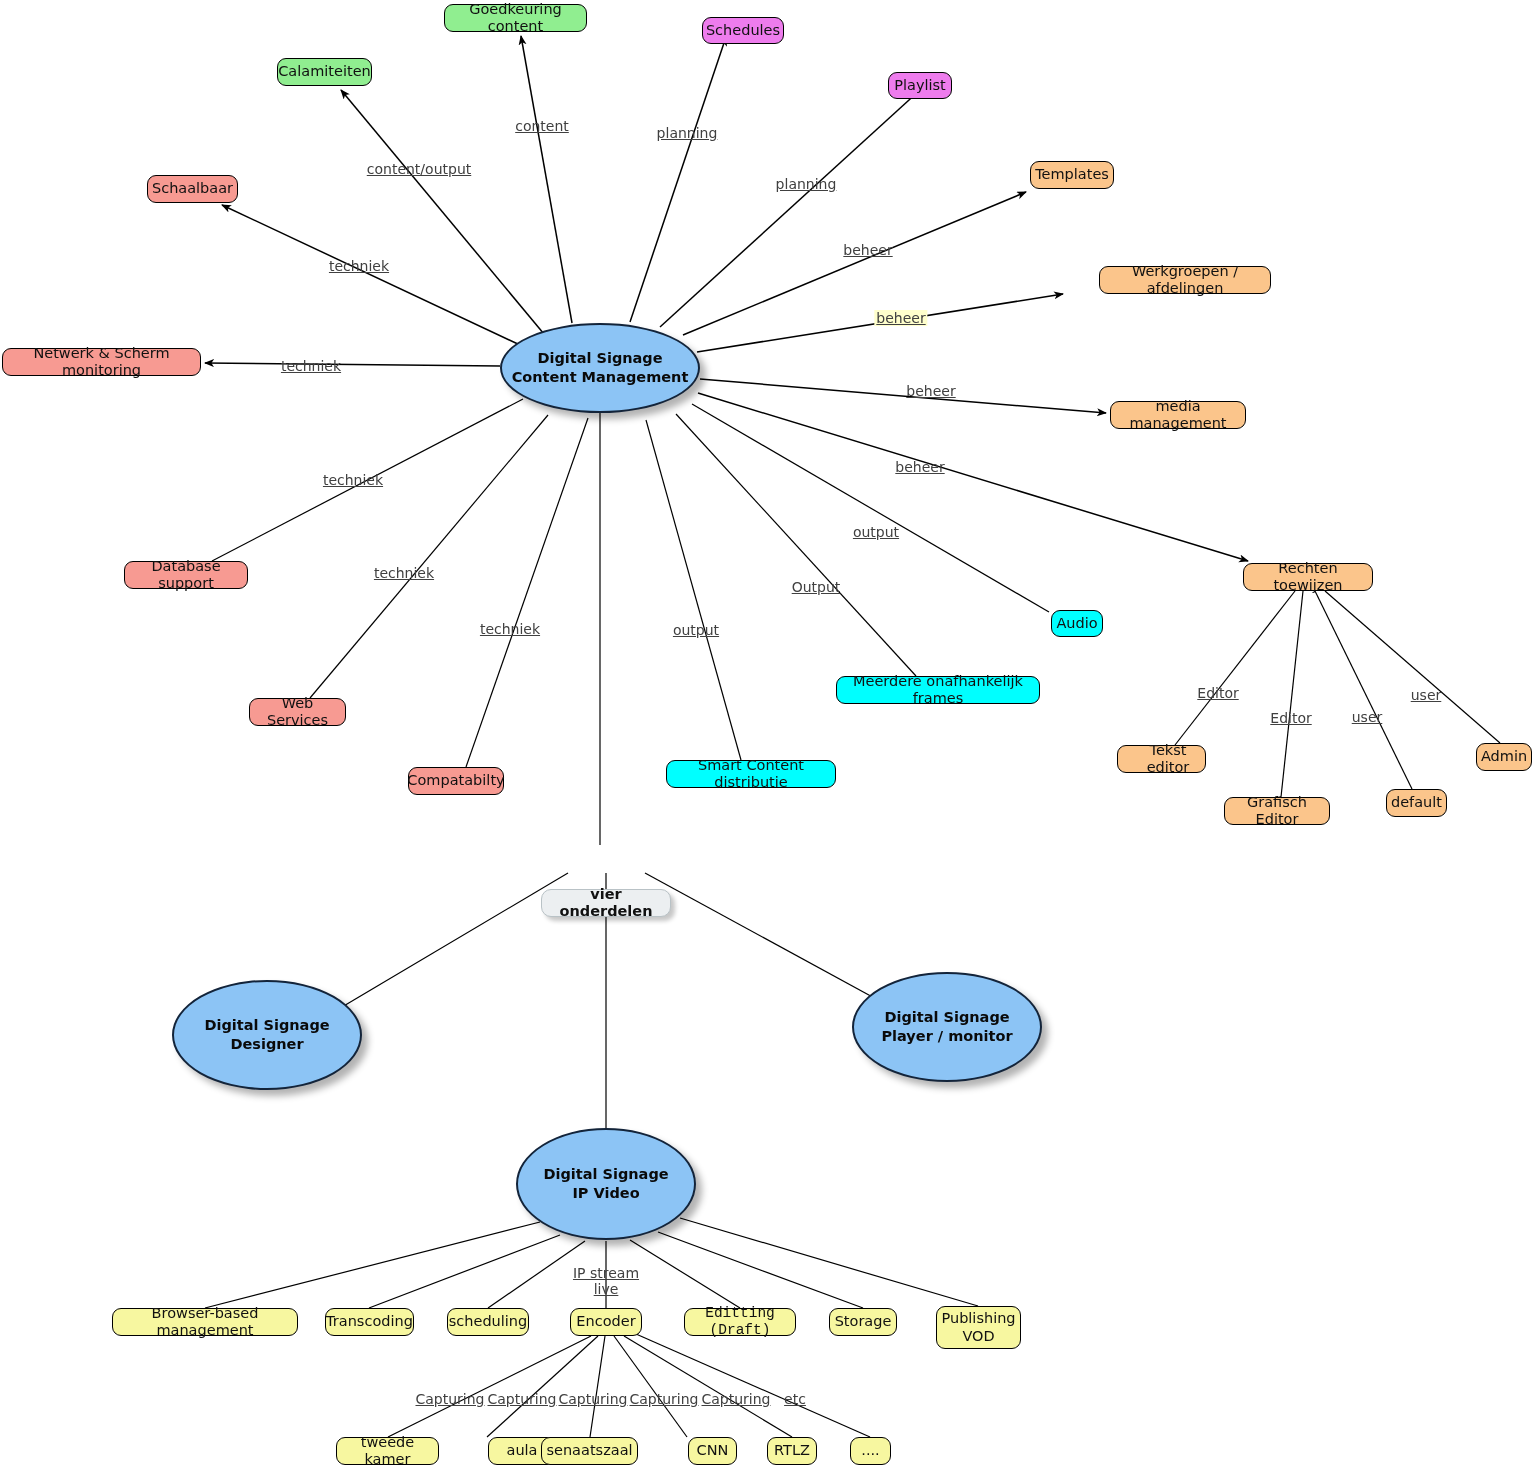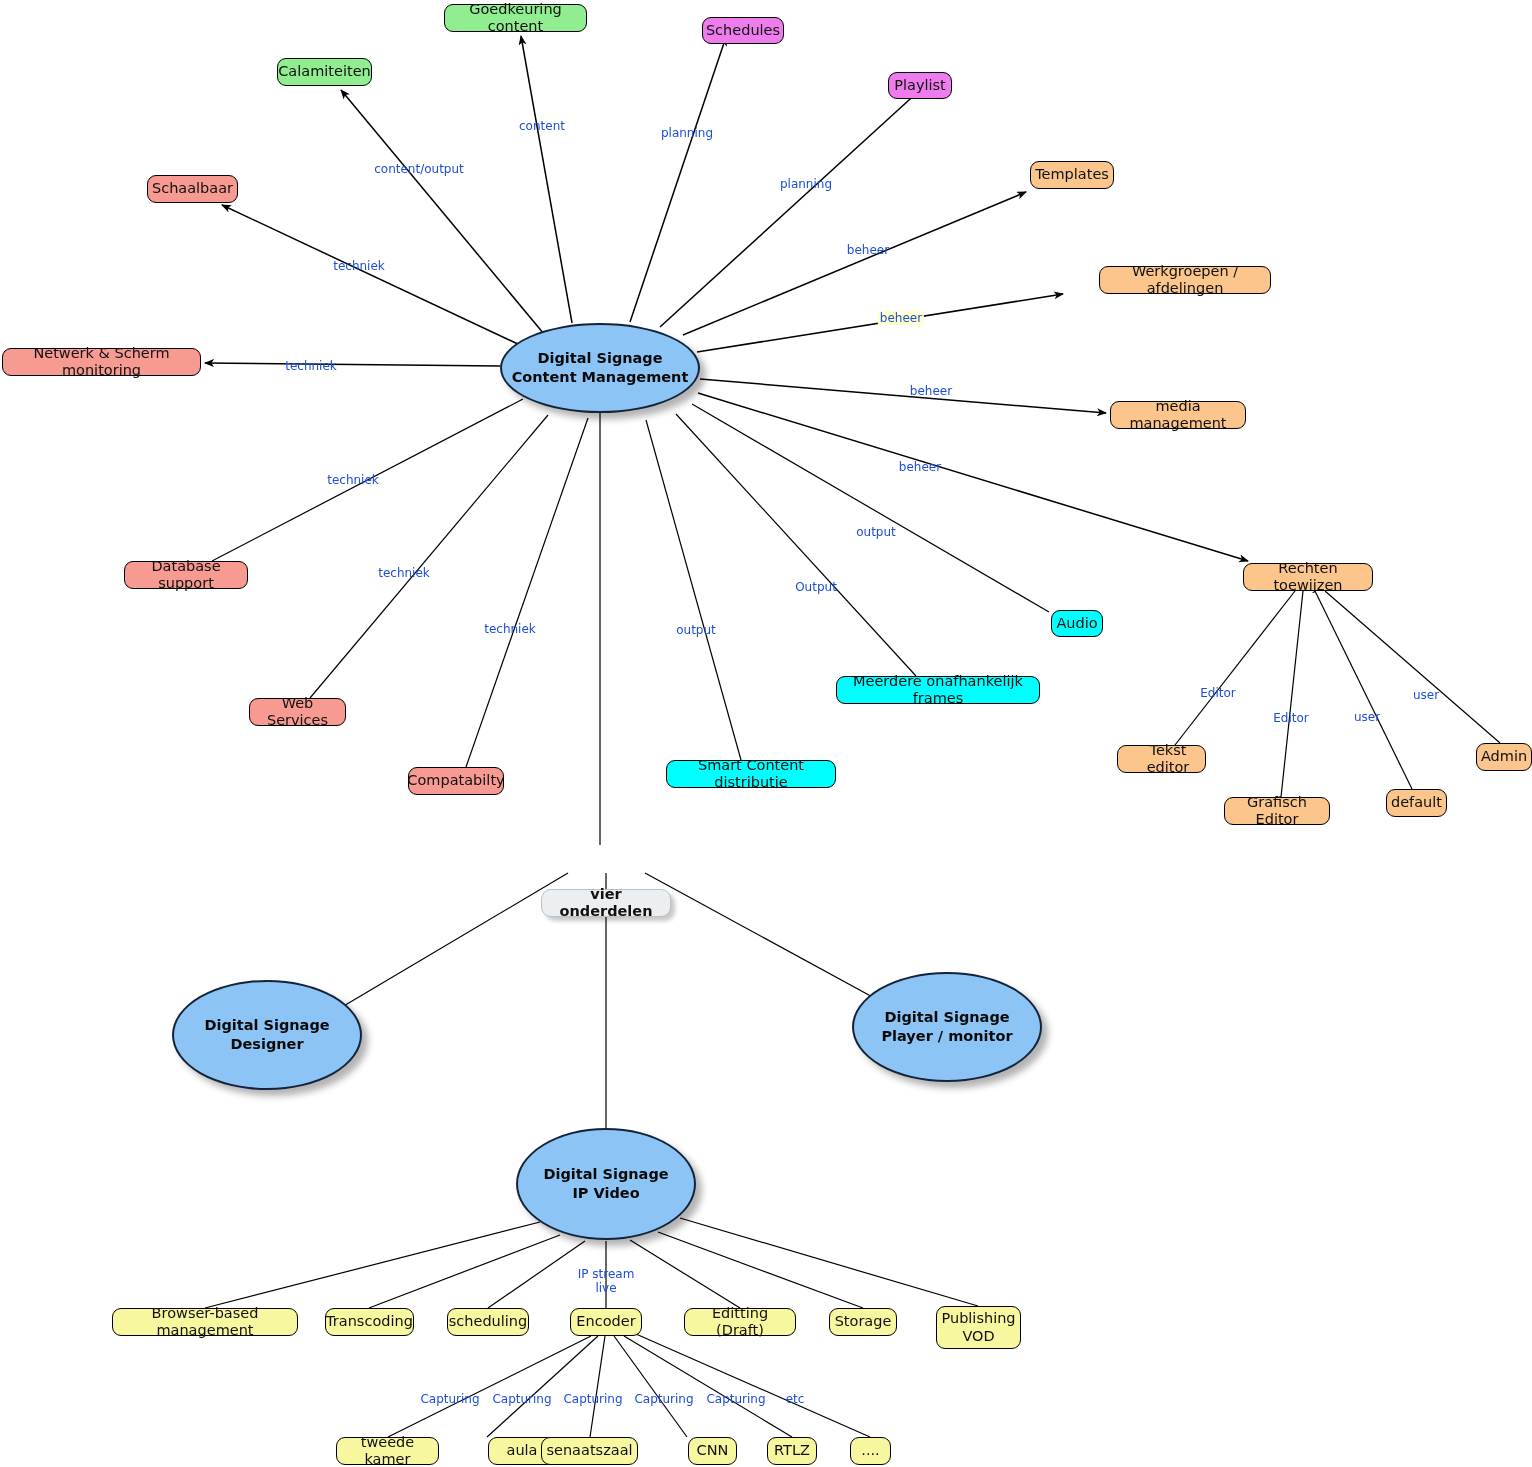--- a/index.html
+++ b/index.html
@@ -20,22 +20,22 @@
   .node.plain  {background:#eceff1;font-weight:bold;font-size:14.5px;
                 border:1.4px solid #b9c2c6;border-radius:10px;
                 box-shadow:4px 4px 4px rgba(0,0,0,.22);margin-top:44px;}
 
   .ellipse{position:absolute;box-sizing:border-box;display:flex;align-items:center;
            justify-content:center;text-align:center;background:#8cc4f5;
            border:2px solid #13243a;border-radius:50%;font-weight:bold;
            font-size:14.5px;color:#0a0a0a;line-height:1.3;white-space:pre-line;
            box-shadow:6px 6px 7px rgba(0,0,0,.30);}
 
-  .elabel{position:absolute;font-size:12px;color:#1d4ed8;white-space:nowrap;
-          transform:translate(-50%,-50%);}
+  .elabel{position:absolute;font-size:14px;color:#404040;white-space:nowrap;
+          transform:translate(-50%,-50%);text-decoration:underline;}
   .elabel.hl{background:#ffffcc;padding:0 2px;}
 </style>
 </head>
 <body>
 
 <div id="stage">
   <svg id="edges" viewBox="0 0 1532 1467">
     <defs>
       <marker id="ah" markerWidth="11" markerHeight="11" refX="9" refY="4" orient="auto" markerUnits="userSpaceOnUse">
         <path d="M0,0 L10,4 L0,8 L2.6,4 z" fill="#000"></path>
@@ -138,21 +138,21 @@
       <div class="ellipse" style="left: 172px; top: 980px; width: 190px; height: 110px;">Digital Signage
 Designer</div>
       <div class="ellipse" style="left: 852px; top: 972px; width: 190px; height: 110px;">Digital Signage
 Player / monitor</div>
       <div class="ellipse" style="left: 516px; top: 1128px; width: 180px; height: 112px;">Digital Signage
 IP Video</div>
       <div class="node yellow" style="left: 112px; top: 1308px; width: 186px; height: 28px;">Browser-based management</div>
       <div class="node yellow" style="left: 325px; top: 1308px; width: 89px; height: 28px;">Transcoding</div>
       <div class="node yellow" style="left: 447px; top: 1308px; width: 82px; height: 28px;">scheduling</div>
       <div class="node yellow" style="left: 570px; top: 1308px; width: 72px; height: 28px;">Encoder</div>
-      <div class="node yellow" style="left: 684px; top: 1308px; width: 112px; height: 28px;">Editting (Draft)</div>
+      <div class="node yellow" style="left: 684px; top: 1308px; width: 112px; height: 28px; font-family: Liberation Mono, monospace;">Editting (Draft)</div>
       <div class="node yellow" style="left: 829px; top: 1308px; width: 68px; height: 28px;">Storage</div>
       <div class="node yellow" style="left: 936px; top: 1306px; width: 85px; height: 43px;">Publishing
 VOD</div>
       <div class="node yellow" style="left: 336px; top: 1437px; width: 103px; height: 28px;">tweede kamer</div>
       <div class="node yellow" style="left: 463px; top: 1437px; width: 68px; height: 28px; margin-left: 25px;">aula</div>
       <div class="node yellow" style="left: 541px; top: 1437px; width: 97px; height: 28px;">senaatszaal</div>
       <div class="node yellow" style="left: 688px; top: 1437px; width: 49px; height: 28px;">CNN</div>
       <div class="node yellow" style="left: 767px; top: 1437px; width: 50px; height: 28px;">RTLZ</div>
       <div class="node yellow" style="left: 850px; top: 1437px; width: 41px; height: 28px;">....</div>
     </div>

